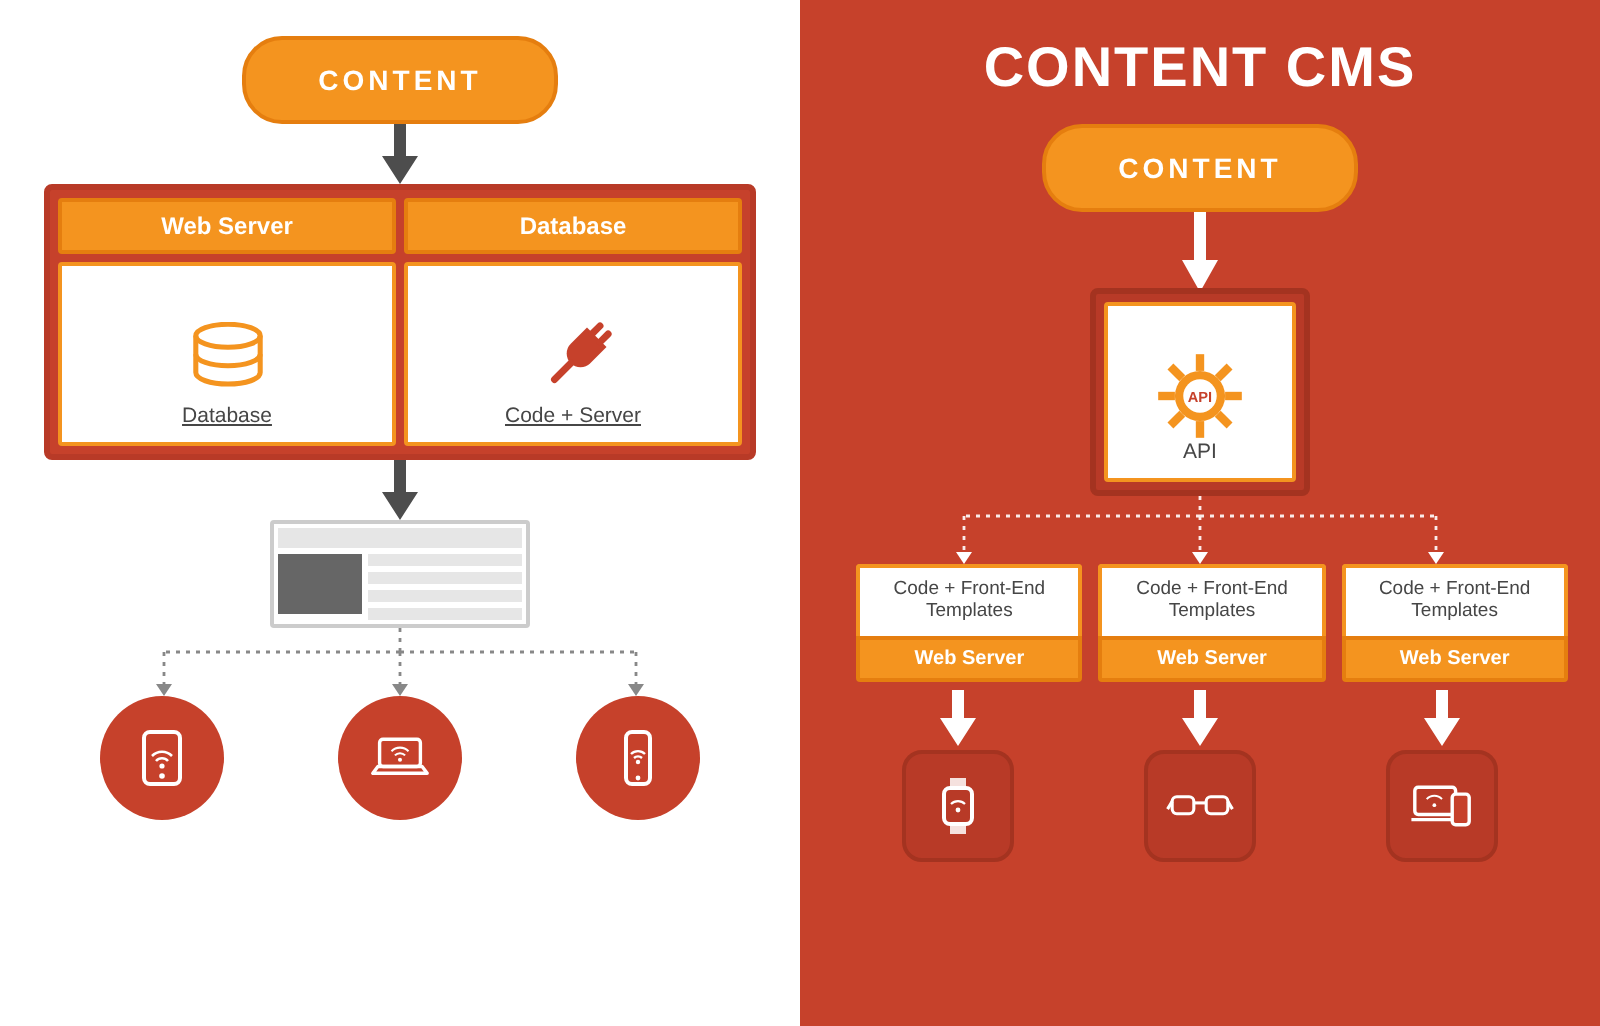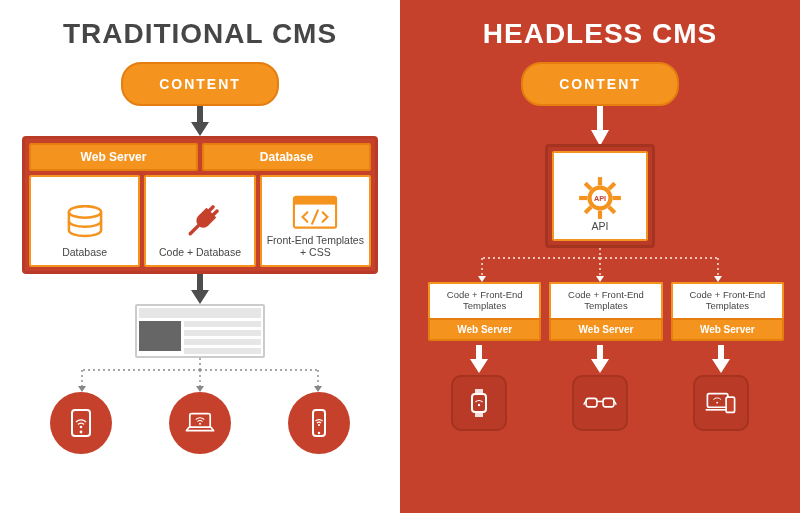--- a/index.html
+++ b/index.html
@@ -38,21 +38,21 @@
   .server-block { background: var(--red); border: 3px solid var(--red-dark); width: 100%; border-radius: 4px; padding: 4px; }
   .tabs { display: flex; gap: 4px; margin-bottom: 4px; }
   .tabs .tab {
     flex: 1; background: var(--orange); border: 2px solid var(--orange-border);
     color:#fff; font-weight:600; text-align:center; font-size:12px; padding:5px 4px; border-radius:2px;
   }
   .cards { display:flex; gap:4px; }
   .card {
     flex:1; background:#fff; border:2px solid var(--orange); border-radius:2px;
     display:flex; flex-direction:column; align-items:center; justify-content:flex-end;
-    padding:8px 4px 6px; min-height:92px;
+    padding:8px 4px 6px; min-height:92px;text-decoration:underline;
   }
   .card .icon { width:46px; height:36px; display:flex; align-items:center; justify-content:center; margin-bottom:4px; }
   .card .label { font-size:10.5px; text-align:center; line-height:1.2; color:var(--grey-text); font-weight:500;}
 
   
   .browser { width: 130px; border:2px solid #ccc; border-radius:2px; background:#fff; padding:2px; }
   .browser .bar { height:10px; background:#e6e6e6; margin-bottom:3px; }
   .browser .body { display:flex; gap:3px; }
   .browser .img { width:42px; height:30px; background:#666; }
   .browser .lines { flex:1; display:flex; flex-direction:column; gap:3px;}
@@ -62,21 +62,21 @@
   .device {
     width:62px; height:62px; border-radius:50%; background:var(--red);
     display:flex; align-items:center; justify-content:center;
   }
   .device svg { width: 34px; height:34px; }
 
   
   .api-block { background: var(--red-dark); border:3px solid #a43320; padding:4px; border-radius:4px; display:flex; gap:4px; margin-top:-2px;}
   .api-block .card { min-height: 90px; width:96px;}
 
-  .fe-row { display:flex; gap:8px; width:100%; justify-content:space-between; margin-top:34px;margin-left:12px; }
+  .fe-row { display:flex; gap:8px; width:100%; justify-content:flex-end; margin-top:34px;margin-left:12px; }
   .fe {
     flex:1; display:flex; flex-direction:column; font-size:9.5px; text-align:center;
   }
   .fe .top {
     background:#fff; color:var(--grey-text); padding:6px 4px; border:2px solid var(--orange); border-bottom:none;
     border-radius:2px 2px 0 0; line-height:1.15; font-weight:500;
   }
   .fe .bottom {
     background:var(--orange); color:#fff; padding:4px; font-size:10px; font-weight:600;
     border:2px solid var(--orange-border); border-radius:0 0 2px 2px;
@@ -92,21 +92,20 @@
 
   .dot-connect { position:relative; width:100%; height:34px; }
   .dot-connect svg{ position:absolute; inset:0; width:100%; height:100%; }
 </style>
 </head>
 <body>
 
 <div class="stage">
 
   <div class="panel left">
-    <h1 class="title">TRADITIONAL CMS</h1>
 
     <div class="pill">CONTENT</div>
 
     <div class="arrow">
       <svg viewBox="0 0 24 30">
           <path fill="#4d4d4d" d="M9 0h6v16h6L12 30 3 16h6z"></path>
         </svg>
     </div>
 
     <div class="server-block">
@@ -131,31 +130,21 @@
           <div class="icon">
             <svg viewBox="0 0 40 40">
                 <g transform="rotate(45 20 20)">
                   <path fill="#c6412b" d="M14 6h12v10a6 6 0 0 1-6 6 6 6 0 0 1-6-6z"></path>
                   <rect x="16" y="0" width="3" height="8" rx="1.5" fill="#c6412b"></rect>
                   <rect x="21" y="0" width="3" height="8" rx="1.5" fill="#c6412b"></rect>
                   <path d="M20 22v10" stroke="#c6412b" stroke-width="3" fill="none" stroke-linecap="round"></path>
                 </g>
               </svg>
           </div>
-          <div class="label">Code + Database</div>
-        </div>
-        <div class="card">
-          <div class="icon">
-            <svg viewBox="0 0 48 36">
-                <rect x="2" y="2" width="44" height="32" rx="2" fill="none" stroke="#f4941f" stroke-width="2.2"></rect>
-                <rect x="2" y="2" width="44" height="8" fill="#f4941f"></rect>
-                <path d="M16 18l-5 5 5 5M32 18l5 5-5 5M27 16l-6 14" fill="none" stroke="#f4941f" stroke-width="2.2" stroke-linecap="round"></path>
-              </svg>
-          </div>
-          <div class="label">Front-End Templates + CSS</div>
+          <div class="label">Code + Server</div>
         </div>
       </div>
     </div>
 
     <div class="arrow">
       <svg viewBox="0 0 24 30">
           <path fill="#4d4d4d" d="M9 0h6v16h6L12 30 3 16h6z"></path>
         </svg>
     </div>
 
@@ -216,21 +205,21 @@
               <path d="M13.5 15a5 5 0 0 1 7 0"></path>
               <path d="M15 17a3 3 0 0 1 4 0"></path>
             </g>
             <circle cx="17" cy="19" r="1.1" fill="#fff"></circle>
           </svg>
       </div>
     </div>
   </div>
 
   <div class="panel right">
-    <h1 class="title">HEADLESS CMS</h1>
+    <h1 class="title">CONTENT CMS</h1>
 
     <div class="pill">CONTENT</div>
 
     <div class="arrow tall">
       <svg viewBox="0 0 24 40">
           <path fill="#fff" d="M9 0h6v24h6L12 40 3 24h6z"></path>
         </svg>
     </div>
 
     <div class="api-block">

